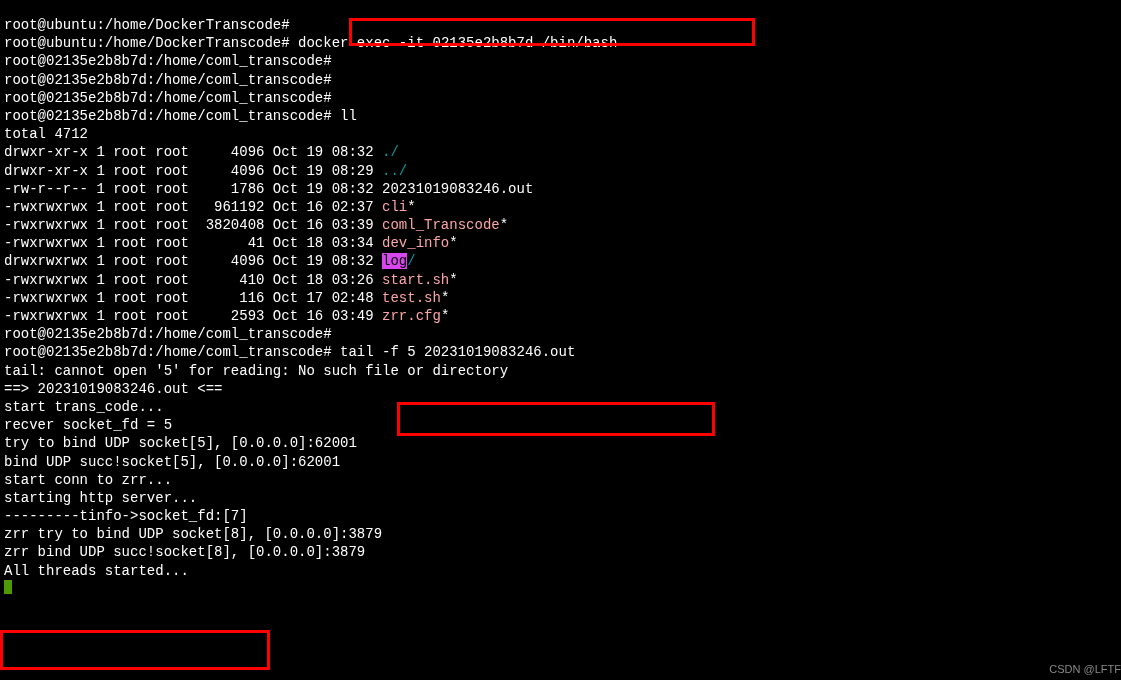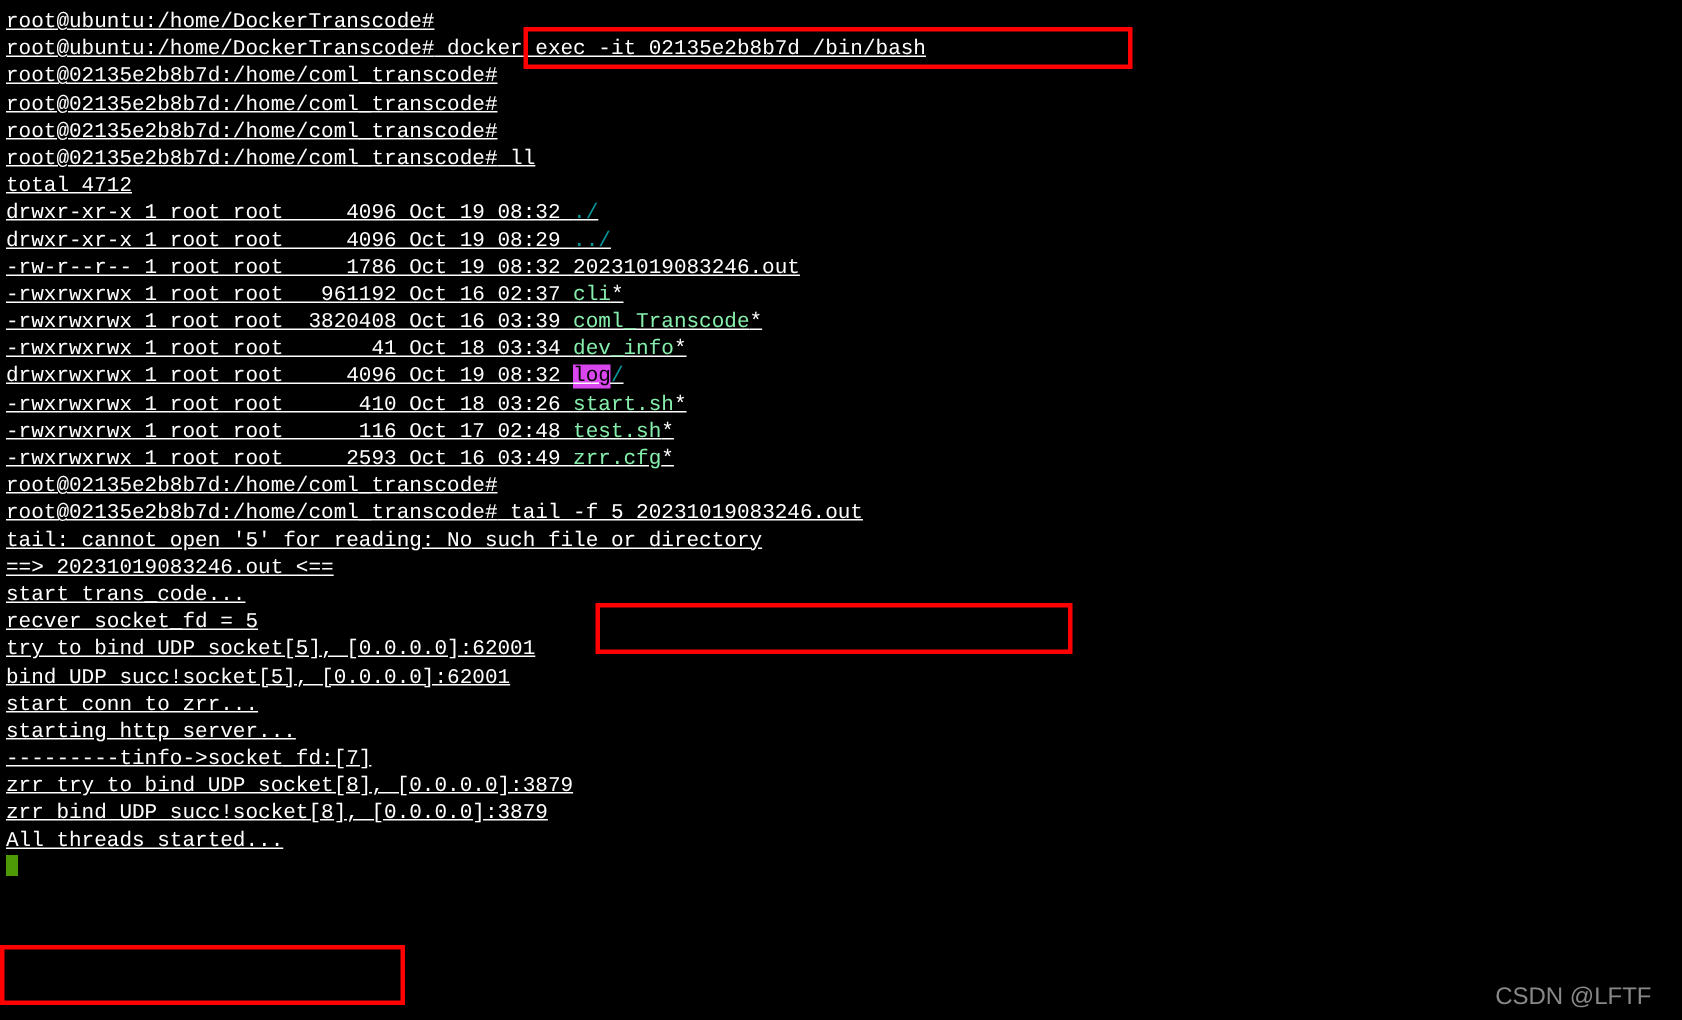--- a/index.html
+++ b/index.html
@@ -8,45 +8,44 @@
     color: #fff;
     font-family: "Consolas", "Courier New", monospace;
     font-size: 14px;
     line-height: 1.3;
     width: 1121px;
     height: 680px;
     overflow: hidden;
     position: relative;
   }
   .terminal {
-    padding: 6px 4px;
+    padding: 16px 4px;
     white-space: pre;
-    text-decoration: underline;
   }
   .line { display: block; }
-  .green { color: #86efac; }
+  .green { color: #fca5a5; }
   .cyan { color: #06989a; }
   .hl-green { background: #d946ef; color: #000; }
   .red-box {
     position: absolute;
     border: 3px solid #ff0000;
     pointer-events: none;
   }
   .cursor {
     display: inline-block;
     width: 8px;
     height: 14px;
     background: #4e9a06;
   }
   .watermark {
     position: absolute;
     bottom: 4px;
-    right: 20px;
+    right: 0;
     color: #888;
-    font-size: 16px;
+    font-size: 11px;
     font-family: Arial, sans-serif;
   }
 </style>
 </head>
 <body>
 
 <div class="terminal" id="term"><span class="line"><span>root@ubuntu:/home/DockerTranscode#</span></span><span class="line"><span>root@ubuntu:/home/DockerTranscode#</span><span> docker exec -it 02135e2b8b7d /bin/bash</span></span><span class="line"><span>root@02135e2b8b7d:/home/coml_transcode#</span></span><span class="line"><span>root@02135e2b8b7d:/home/coml_transcode#</span></span><span class="line"><span>root@02135e2b8b7d:/home/coml_transcode#</span></span><span class="line"><span>root@02135e2b8b7d:/home/coml_transcode#</span><span> ll</span></span><span class="line"><span>total 4712</span></span><span class="line"><span>drwxr-xr-x 1 root root     4096 Oct 19 08:32 </span><span class="cyan">./</span></span><span class="line"><span>drwxr-xr-x 1 root root     4096 Oct 19 08:29 </span><span class="cyan">../</span></span><span class="line"><span>-rw-r--r-- 1 root root     1786 Oct 19 08:32 </span><span>20231019083246.out</span></span><span class="line"><span>-rwxrwxrwx 1 root root   961192 Oct 16 02:37 </span><span class="green">cli</span><span>*</span></span><span class="line"><span>-rwxrwxrwx 1 root root  3820408 Oct 16 03:39 </span><span class="green">coml_Transcode</span><span>*</span></span><span class="line"><span>-rwxrwxrwx 1 root root       41 Oct 18 03:34 </span><span class="green">dev_info</span><span>*</span></span><span class="line"><span>drwxrwxrwx 1 root root     4096 Oct 19 08:32 </span><span class="hl-green">log</span><span class="cyan">/</span></span><span class="line"><span>-rwxrwxrwx 1 root root      410 Oct 18 03:26 </span><span class="green">start.sh</span><span>*</span></span><span class="line"><span>-rwxrwxrwx 1 root root      116 Oct 17 02:48 </span><span class="green">test.sh</span><span>*</span></span><span class="line"><span>-rwxrwxrwx 1 root root     2593 Oct 16 03:49 </span><span class="green">zrr.cfg</span><span>*</span></span><span class="line"><span>root@02135e2b8b7d:/home/coml_transcode#</span></span><span class="line"><span>root@02135e2b8b7d:/home/coml_transcode#</span><span> tail -f 5 20231019083246.out</span></span><span class="line"><span>tail: cannot open '5' for reading: No such file or directory</span></span><span class="line"><span>==&gt; 20231019083246.out &lt;==</span></span><span class="line"><span>start trans_code...</span></span><span class="line"><span>recver socket_fd = 5</span></span><span class="line"><span>try to bind UDP socket[5], [0.0.0.0]:62001</span></span><span class="line"><span>bind UDP succ!socket[5], [0.0.0.0]:62001</span></span><span class="line"><span>start conn to zrr...</span></span><span class="line"><span>starting http server...</span></span><span class="line"><span>---------tinfo-&gt;socket_fd:[7]</span></span><span class="line"><span>zrr try to bind UDP socket[8], [0.0.0.0]:3879</span></span><span class="line"><span>zrr bind UDP succ!socket[8], [0.0.0.0]:3879</span></span><span class="line"><span>All threads started...</span></span><span class="line"><span class="cursor"></span></span></div>
 
 <div class="red-box" id="box1" style="top: 18px; left: 349px; width: 406px; height: 28px;"></div>
 <div class="red-box" id="box2" style="top: 402px; left: 397px; width: 318px; height: 34px;"></div>

